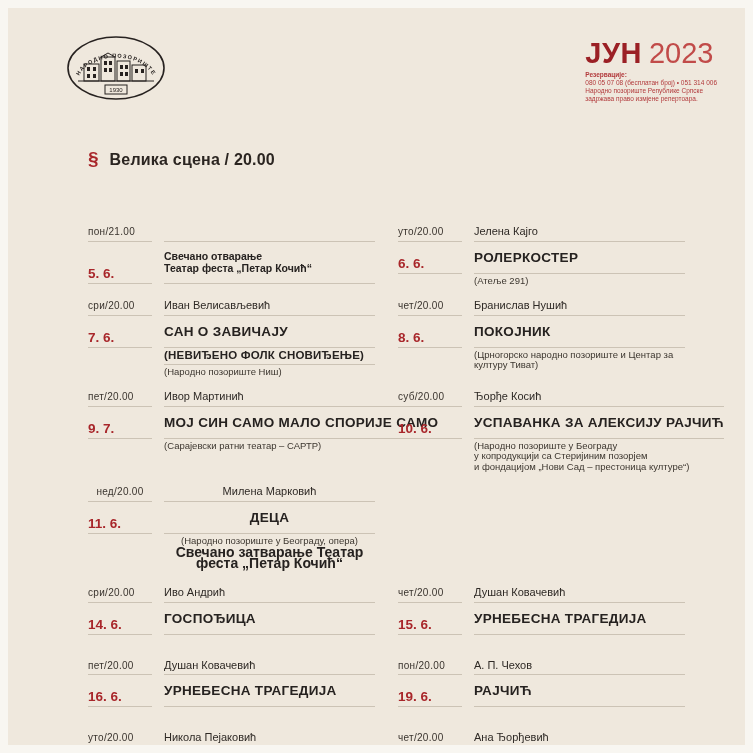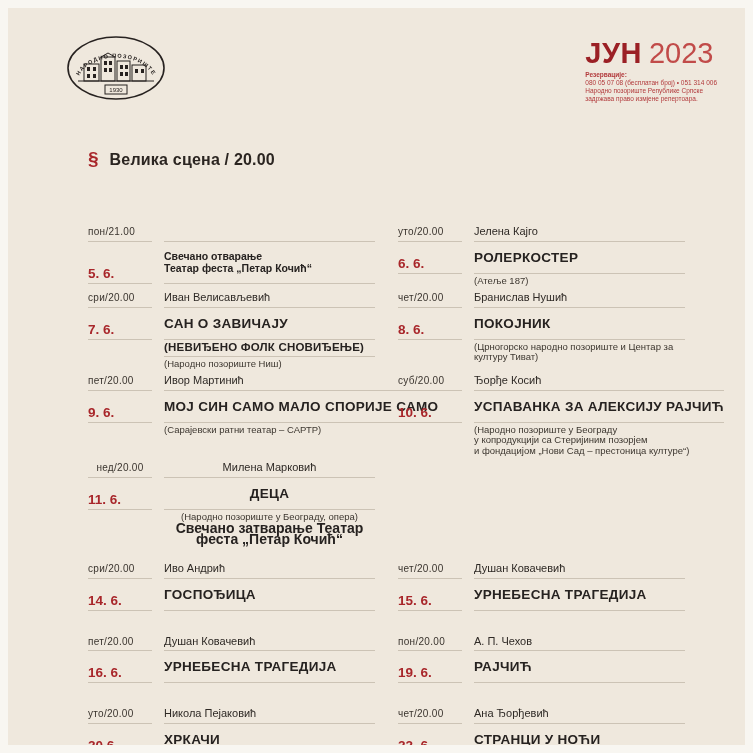--- a/index.html
+++ b/index.html
@@ -28,21 +28,21 @@
   .res-label{margin-top:3px;font-size:6.5px;line-height:8px;font-weight:bold;color:var(--red-small);}
   .info{font-size:6.5px;line-height:8px;color:var(--red-small);}
 
   
   .section{display:flex;align-items:baseline;gap:11px;margin-top:44px;}
   .marker{color:var(--red);font-weight:bold;font-size:19px;}
   .section-title{color:var(--ink);font-weight:bold;font-size:16px;letter-spacing:.2px;}
 
   
   .events{display:grid;grid-template-columns:287px 287px;column-gap:23px;align-items:start;}
-  .block1{margin-top:56px;row-gap:6px;}
+  .block1{margin-top:56px;row-gap:14px;}
   .block2{margin-top:18px;row-gap:25px;}
 
   .entry{display:grid;grid-template-columns:64px 1fr;column-gap:12px;align-content:start;}
   .cell-daytime{grid-area:1/1;border-bottom:1px solid var(--line);padding-bottom:3px;
     font-size:10px;line-height:11.5px;color:var(--ink-soft);letter-spacing:.3px;white-space:nowrap;}
   .cell-author{grid-area:1/2;border-bottom:1px solid var(--line);padding-bottom:3px;
     font-size:11px;line-height:11.5px;color:#2E2925;}
   .cell-date{grid-area:2/1;border-bottom:1px solid var(--line);display:flex;align-items:flex-end;
     padding:2px 0;color:var(--red);font-weight:bold;font-size:13.5px;line-height:15px;white-space:nowrap;}
   .cell-title{grid-area:2/2;border-bottom:1px solid var(--line);padding:8px 0;
@@ -122,21 +122,21 @@
             <div class="bold-line">Свечано отварање</div>
             <div class="bold-line">Театар феста „Петар Кочић“</div>
           </div>
         </div>
         <div class="entry" style="grid-area: 1 / 2;">
           <div class="cell-daytime">уто/20.00</div>
           <div class="cell-author">Јелена Кајго</div>
           <div class="cell-date">6. 6.</div>
           <div class="cell-title">РОЛЕРКОСТЕР</div>
           <div class="row-subtext">
-            <div class="subtext-line">(Атеље 187)</div>
+            <div class="subtext-line">(Атеље 291)</div>
           </div>
         </div>
         <div class="entry" style="grid-area: 2 / 1;">
           <div class="cell-daytime">сри/20.00</div>
           <div class="cell-author">Иван Велисављевић</div>
           <div class="cell-date">7. 6.</div>
           <div class="cell-title">САН О ЗАВИЧАЈУ</div>
           <div class="row-subtitle">(НЕВИЂЕНО ФОЛК СНОВИЂЕЊЕ)</div>
           <div class="row-subtext">
             <div class="subtext-line">(Народно позориште Ниш)</div>
@@ -147,21 +147,21 @@
           <div class="cell-author">Бранислав Нушић</div>
           <div class="cell-date">8. 6.</div>
           <div class="cell-title">ПОКОЈНИК</div>
           <div class="row-subtext">
             <div class="subtext-line">(Црногорско народно позориште и Центар за културу Тиват)</div>
           </div>
         </div>
         <div class="entry" style="grid-area: 3 / 1;">
           <div class="cell-daytime">пет/20.00</div>
           <div class="cell-author">Ивор Мартинић</div>
-          <div class="cell-date">9. 6.</div>
+          <div class="cell-date">9. 7.</div>
           <div class="cell-title">МОЈ СИН САМО МАЛО СПОРИЈЕ САМО</div>
           <div class="row-subtext">
             <div class="subtext-line">(Сарајевски ратни театар – САРТР)</div>
           </div>
         </div>
         <div class="entry" style="grid-area: 3 / 2;">
           <div class="cell-daytime">суб/20.00</div>
           <div class="cell-author">Ђорђе Косић</div>
           <div class="cell-date">10. 6.</div>
           <div class="cell-title">УСПАВАНКА ЗА АЛЕКСИЈУ РАЈЧИЋ</div>

